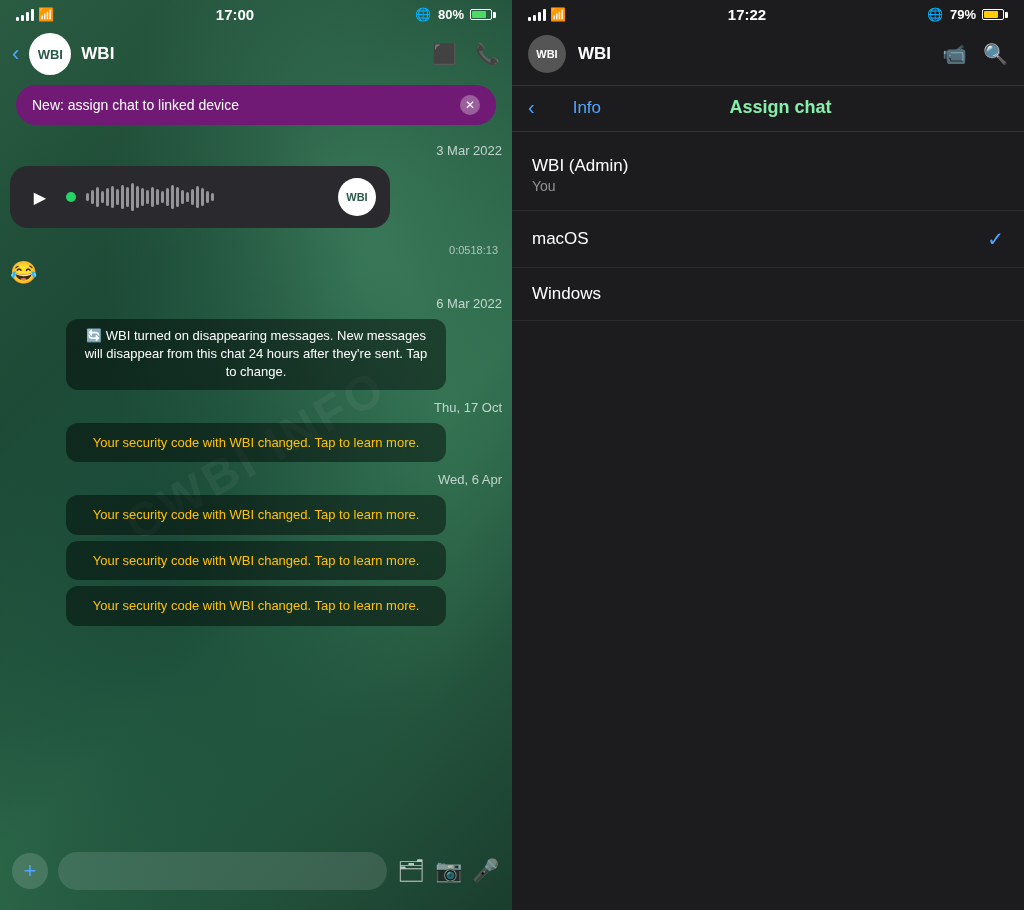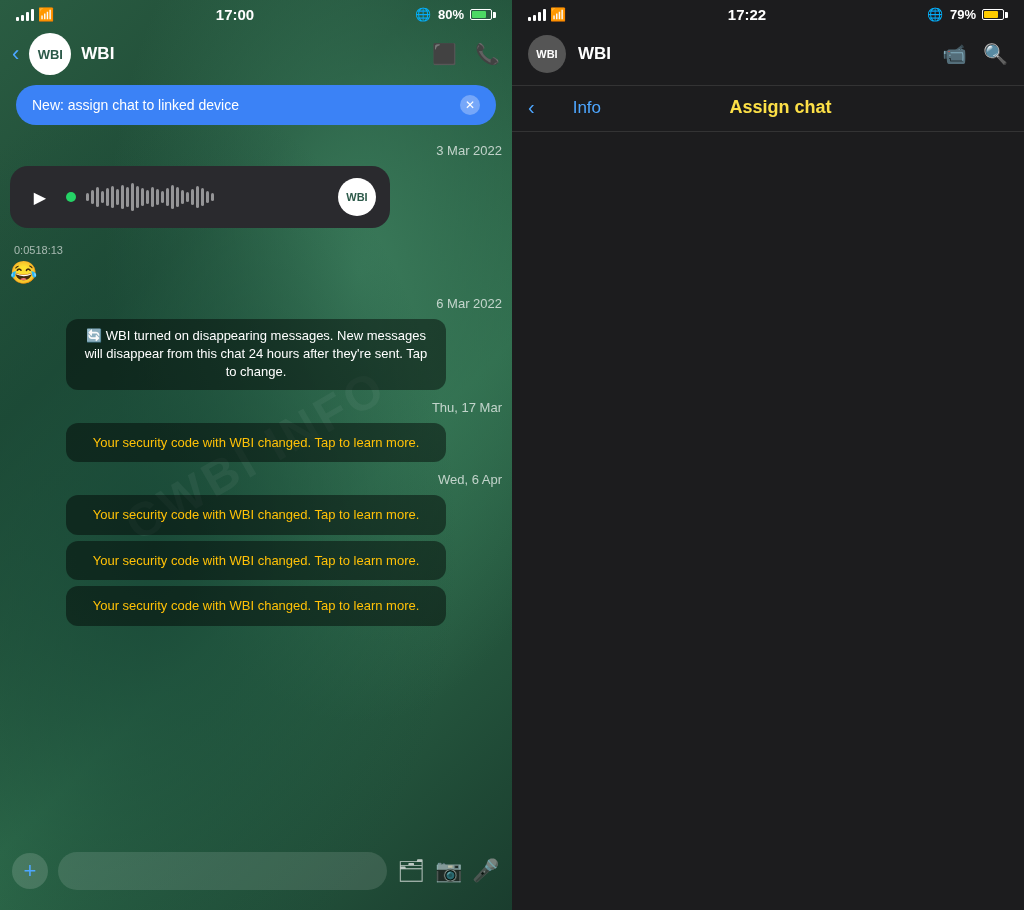--- a/index.html
+++ b/index.html
@@ -98,21 +98,21 @@
     .chat-header-name { color: #fff; font-size: 17px; font-weight: 600; }
     .chat-header-sub { color: rgba(255,255,255,0.7); font-size: 13px; }
 
     .header-icons { display: flex; gap: 18px; color: #4da6ff; font-size: 20px; }
 
     
     .notif-banner {
       position: relative;
       z-index: 10;
       margin: 0 16px 8px;
-      background: #3b82f6;
+      background: #701a75;
       border-radius: 20px;
       padding: 10px 16px;
       display: flex;
       align-items: center;
       justify-content: space-between;
       color: #fff;
       font-size: 14px;
       font-weight: 500;
     }
 
@@ -204,21 +204,21 @@
       font-weight: 900;
       font-size: 11px;
       color: #2d5a4a;
       flex-shrink: 0;
     }
 
     .voice-time {
       color: rgba(255,255,255,0.6);
       font-size: 11px;
       display: flex;
-      justify-content: flex-start;
+      justify-content: flex-end;
       margin-top: 16px;
       padding: 0 4px;
     }
 
     .emoji-reaction {
       font-size: 22px;
       margin: 4px 0;
     }
 
     
@@ -358,21 +358,21 @@
       cursor: pointer;
       display: flex;
       align-items: center;
       gap: 4px;
       margin-right: 12px;
     }
 
     .assign-title {
       flex: 1;
       text-align: center;
-      color: #fde047;
+      color: #86efac;
       font-size: 18px;
       font-weight: 600;
       padding-right: 60px;
     }
 
     
     .assign-options {
       padding-top: 8px;
     }
 
@@ -534,21 +534,21 @@
     </div>
 
     <div class="emoji-reaction">😂</div>
 
     <div class="date-label">6 Mar 2022</div>
 
     <div class="system-msg">
       🔄 WBI turned on disappearing messages. New messages will disappear from this chat 24 hours after they're sent. Tap to change.
     </div>
 
-    <div class="date-label">Thu, 17 Mar</div>
+    <div class="date-label">Thu, 17 Oct</div>
 
     <div class="security-msg">
       Your security code with WBI changed. Tap to learn more.
     </div>
 
     <div class="date-label">Wed, 6 Apr</div>
 
     <div class="security-msg">
       Your security code with WBI changed. Tap to learn more.
     </div>
@@ -611,16 +611,35 @@
   <div class="assign-panel">
 
     <div class="assign-header">
       <div class="back-btn-right">
         <span style="font-size:20px; color:#4da6ff;">‹</span>
         <span style="color:#4da6ff; font-size:17px;margin-left:34px;">Info</span>
       </div>
       <div class="assign-title">Assign chat</div>
     </div>
 
+    <div class="assign-options">
+
+      <div class="assign-option">
+        <div class="assign-option-label">
+          <div style="color:#fff; font-size:17px;">WBI (Admin)</div>
+          <div style="color:rgba(255,255,255,0.5); font-size:14px; margin-top:2px;">You</div>
+        </div>
+      </div>
+
+      <div class="assign-option">
+        <div class="assign-option-label">macOS</div>
+        <span class="check-icon">✓</span>
+      </div>
+
+      <div class="assign-option">
+        <div class="assign-option-label">Windows</div>
+      </div>
+
+    </div>
 
   </div>
 
 </div>
 
 </body></html>

